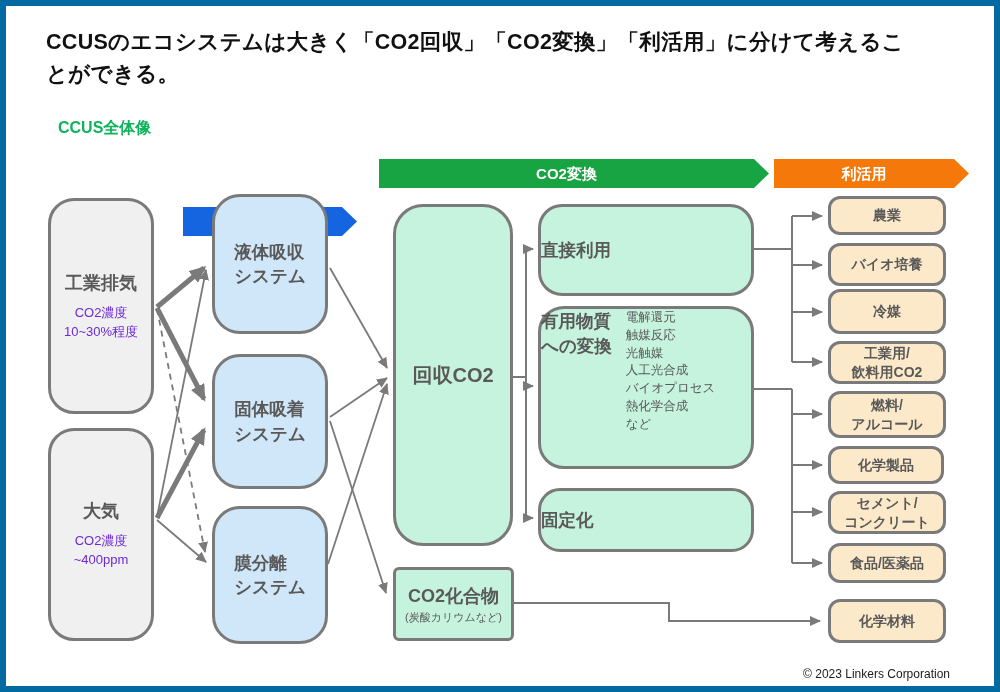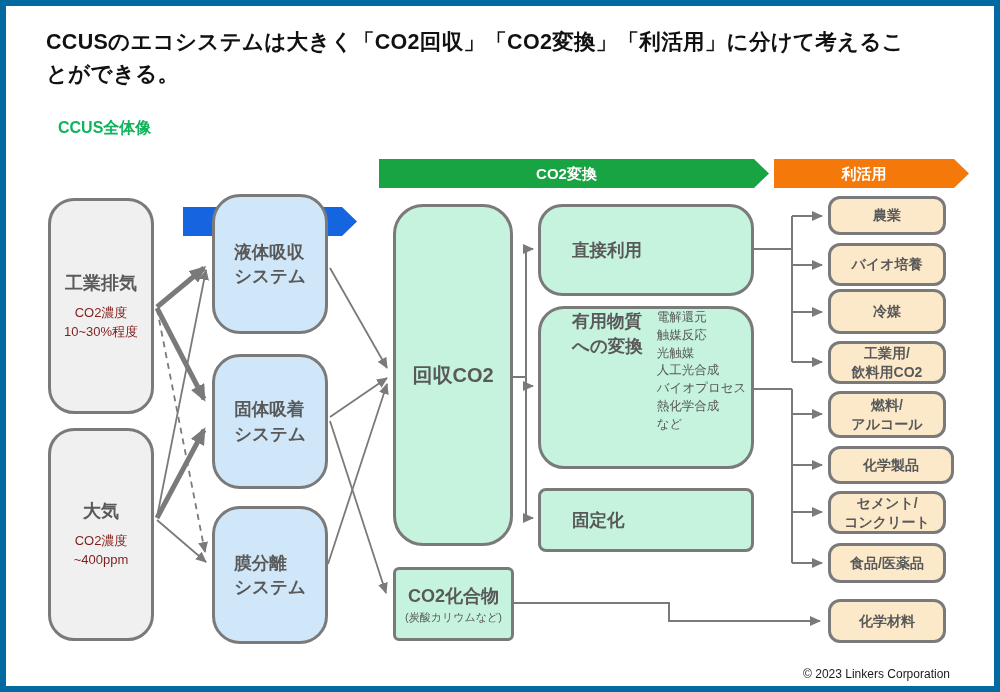--- a/index.html
+++ b/index.html
@@ -30,24 +30,24 @@
   .box{
     position:absolute;box-sizing:border-box;border:3px solid #7a7a7a;
     display:flex;flex-direction:column;align-items:center;justify-content:center;
     color:#595959;
   }
   .gray-box{background:#f0f0f0;border-radius:26px;}
   .blue-box{background:#cfe7f8;border-radius:28px;}
   .mint-box{background:#c6f3de;border-radius:28px;}
   .tan-box{background:#fce9ca;border-radius:12px;}
   .src-label{font-size:18px;font-weight:bold;}
-  .src-note{font-size:13px;color:#7f1d1d;line-height:1.45;text-align:center;margin-top:9px;white-space:pre-line;}
+  .src-note{font-size:13px;color:#6d28d9;line-height:1.45;text-align:center;margin-top:9px;white-space:pre-line;}
   .cap-label{font-size:17.5px;font-weight:bold;line-height:1.4;text-align:left;white-space:pre-line;}
   .captured-label{font-size:20px;font-weight:bold;}
-  .conv-box{align-items:flex-start;padding-left:31px;}
+  .conv-box{align-items:flex-start;padding-left:0;}
   .conv-label{font-size:17.5px;font-weight:bold;line-height:1.4;white-space:pre-line;}
   .conv-row{flex-direction:row;justify-content:flex-start;}
   .methods{font-size:12.5px;line-height:1.42;margin-left:14px;white-space:pre-line;}
   .compound-label{font-size:18px;font-weight:bold;}
   .compound-note{font-size:11px;margin-top:2px;}
   .app-label{font-size:14px;font-weight:bold;text-align:center;line-height:1.3;white-space:pre-line;}
   .connectors{position:absolute;left:0;top:0;pointer-events:none;}
   .footer{
     position:absolute;right:44px;top:661px;font-size:12px;color:#1a1a1a;
   }
@@ -158,42 +158,42 @@
     <div class="conv-label">有用物質
 への変換</div>
     <div class="methods">電解還元
 触媒反応
 光触媒
 人工光合成
 バイオプロセス
 熱化学合成
 など</div>
   </div>
-  <div class="box mint-box conv-box" style="left: 532px; top: 482px; width: 216px; height: 64px; border-radius: 8px; background-color: rgb(198, 243, 222);">
+  <div class="box mint-box conv-box" style="left: 532px; top: 482px; width: 216px; height: 64px; border-radius: 22px; background-color: rgb(198, 243, 222);">
     <div class="conv-label">固定化</div>
   </div>
 
   <div class="box tan-box" style="left: 822px; top: 190px; width: 118px; height: 39px; background-color: rgb(252, 233, 202);">
     <div class="app-label">農業</div>
   </div>
   <div class="box tan-box" style="left: 822px; top: 237px; width: 118px; height: 43px; background-color: rgb(252, 233, 202);">
     <div class="app-label">バイオ培養</div>
   </div>
   <div class="box tan-box" style="left: 822px; top: 283px; width: 118px; height: 45px; background-color: rgb(252, 233, 202);">
     <div class="app-label">冷媒</div>
   </div>
   <div class="box tan-box" style="left: 822px; top: 335px; width: 118px; height: 43px; background-color: rgb(252, 233, 202);">
     <div class="app-label">工業用/
 飲料用CO2</div>
   </div>
   <div class="box tan-box" style="left: 822px; top: 385px; width: 118px; height: 47px; background-color: rgb(252, 233, 202);">
     <div class="app-label">燃料/
 アルコール</div>
   </div>
-  <div class="box tan-box" style="left: 822px; top: 440px; width: 126px; height: 38px; background-color: rgb(252, 233, 202);">
+  <div class="box tan-box" style="left: 822px; top: 440px; width: 116px; height: 38px; background-color: rgb(252, 233, 202);">
     <div class="app-label">化学製品</div>
   </div>
   <div class="box tan-box" style="left: 822px; top: 485px; width: 118px; height: 43px; background-color: rgb(252, 233, 202);">
     <div class="app-label">セメント/
 コンクリート</div>
   </div>
   <div class="box tan-box" style="left: 822px; top: 593px; width: 118px; height: 44px; background-color: rgb(252, 233, 202);">
     <div class="app-label">化学材料</div>
   </div>
   <div class="box tan-box" style="left: 822px; top: 537px; width: 118px; height: 40px; background-color: rgb(252, 233, 202);">

